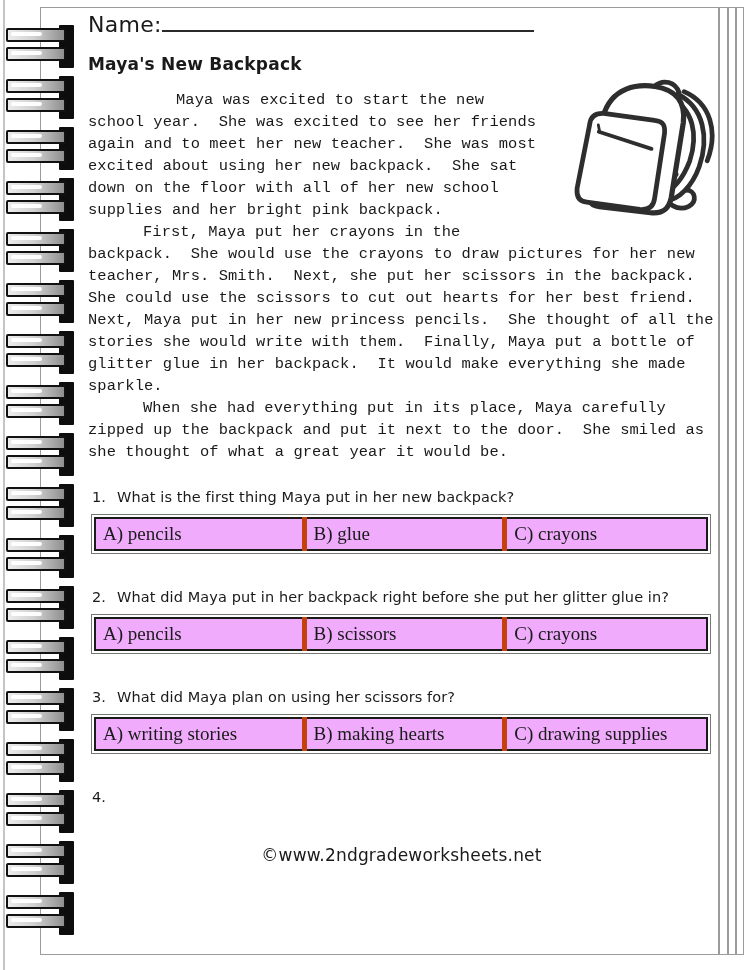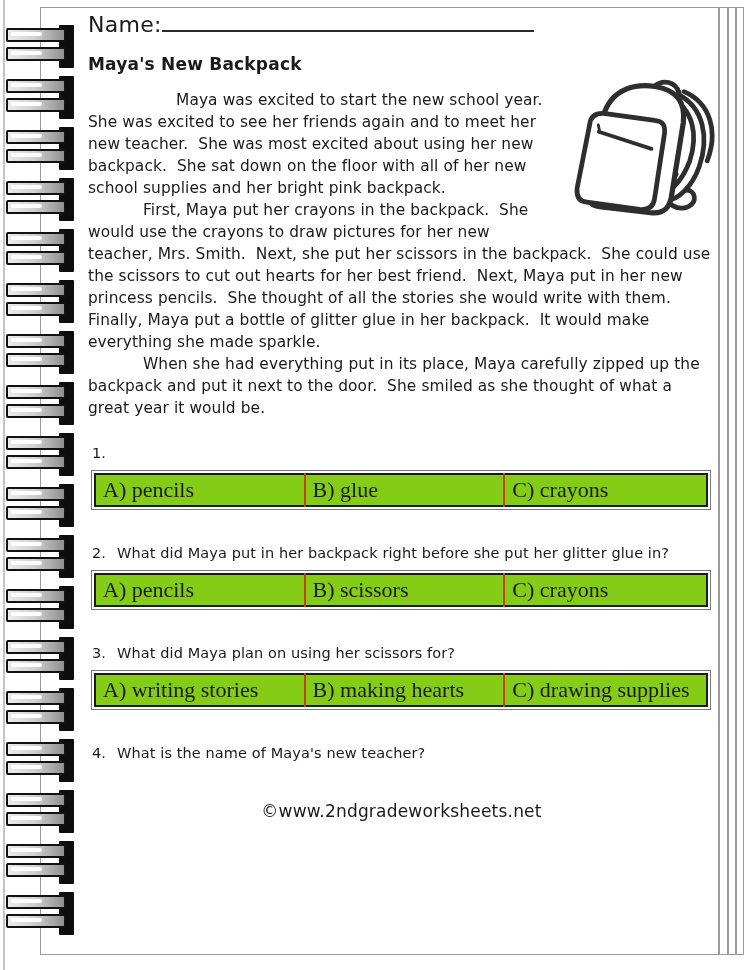--- a/index.html
+++ b/index.html
@@ -23,31 +23,31 @@
     background:linear-gradient(90deg,#ececec 0%,#d2d2d2 45%,#b5b5b5 70%,#8f8f8f 100%);}
   .ring .bar::after{content:"";position:absolute;left:3px;top:2px;width:55%;height:4px;
     background:#ffffff;border-radius:2px;opacity:.95;}
   .ring .bar.b1{top:0;} .ring .bar.b2{top:19px;}
   
   .content{position:absolute;left:88px;top:12px;width:627px;z-index:3;}
   .name-row{font-size:22px;letter-spacing:.3px;}
   .name-line{display:inline-block;width:372px;border-bottom:2px solid #2a2a2a;height:16px;vertical-align:baseline;}
   .title{margin-top:17px;font-size:17px;font-weight:600;letter-spacing:.2px;}
   .story{margin-top:15px;font-size:15.4px;line-height:22px;letter-spacing:.1px;}
-  .story p{margin:0;white-space:pre-wrap;}
+  .story p{margin:0;white-space:pre-wrap;font-family:Liberation Mono, monospace;}
   .indent-lg{text-indent:88px;}
   .indent{text-indent:55px;}
   .backpack-float{float:right;width:162px;height:152px;margin:-16px 0 4px 10px;}
   .questions{margin-top:26px;}
   .question{margin-bottom:38px;}
   .q-line{display:flex;gap:11px;font-size:14.5px;margin:0 0 12px 4px;letter-spacing:.1px;}
   .answer-table{width:614px;margin-left:6px;border-collapse:collapse;table-layout:fixed;
     border:2.5px solid #1a1a1a;outline:1px solid #777;outline-offset:2px;
-    font-family:"Liberation Serif","DejaVu Serif",serif;font-size:22px;background:#84cc16;}
-  .answer-table td{height:30px;padding:0 4px 0 7px;border-left:2px solid #c2410c;overflow:hidden;white-space:nowrap;}
+    font-family:"Liberation Serif","DejaVu Serif",serif;font-size:19px;background:#f0abfc;}
+  .answer-table td{height:30px;padding:0 4px 0 7px;border-left:5px solid #c2410c;overflow:hidden;white-space:nowrap;}
   .answer-table td:first-child{border-left:none;}
   .footer{text-align:center;margin-top:40px;font-size:17px;letter-spacing:.2px;}
   svg .ln{fill:none;stroke:#2e2e2e;stroke-linecap:round;stroke-linejoin:round;}
   svg .fillw{fill:#ffffff;stroke:#2e2e2e;stroke-linejoin:round;}
 </style>
 </head>
 <body>
 
 <div class="edge-left"></div>
 <div class="sheet"></div>
@@ -191,20 +191,21 @@
     </div>
     <p class="indent-lg">Maya was excited to start the new school year.  She was excited to see her friends again and to meet her new teacher.  She was most excited about using her new backpack.  She sat down on the floor with all of her new school supplies and her bright pink backpack.</p>
     <p class="indent">First, Maya put her crayons in the backpack.  She would use the crayons to draw pictures for her new teacher, Mrs. Smith.  Next, she put her scissors in the backpack.  She could use the scissors to cut out hearts for her best friend.  Next, Maya put in her new princess pencils.  She thought of all the stories she would write with them.  Finally, Maya put a bottle of glitter glue in her backpack.  It would make everything she made sparkle.</p>
     <p class="indent">When she had everything put in its place, Maya carefully zipped up the backpack and put it next to the door.  She smiled as she thought of what a great year it would be.</p>
   </div>
 
   <div class="questions" id="questions">
   <div class="question">
     <div class="q-line">
       <span class="q-num">1.</span>
+      <span class="q-text">What is the first thing Maya put in her new backpack?</span>
     </div>
     <table class="answer-table">
       <tbody>
             <tr>
         <td style="width:34.3%">A) pencils</td>
         <td style="width:32.6%">B) glue</td>
         <td style="width:33.1%">C) crayons</td>
       </tr>
     </tbody>
         </table>
@@ -238,19 +239,18 @@
         <td style="width:32.6%">B) making hearts</td>
         <td style="width:33.1%">C) drawing supplies</td>
       </tr>
     </tbody>
         </table>
   </div>
 
   <div class="question">
     <div class="q-line">
       <span class="q-num">4.</span>
-      <span class="q-text">What is the name of Maya's new teacher?</span>
     </div>
   </div>
 </div>
 
   <div class="footer">©www.2ndgradeworksheets.net</div>
 </div>
 
 </body></html>

